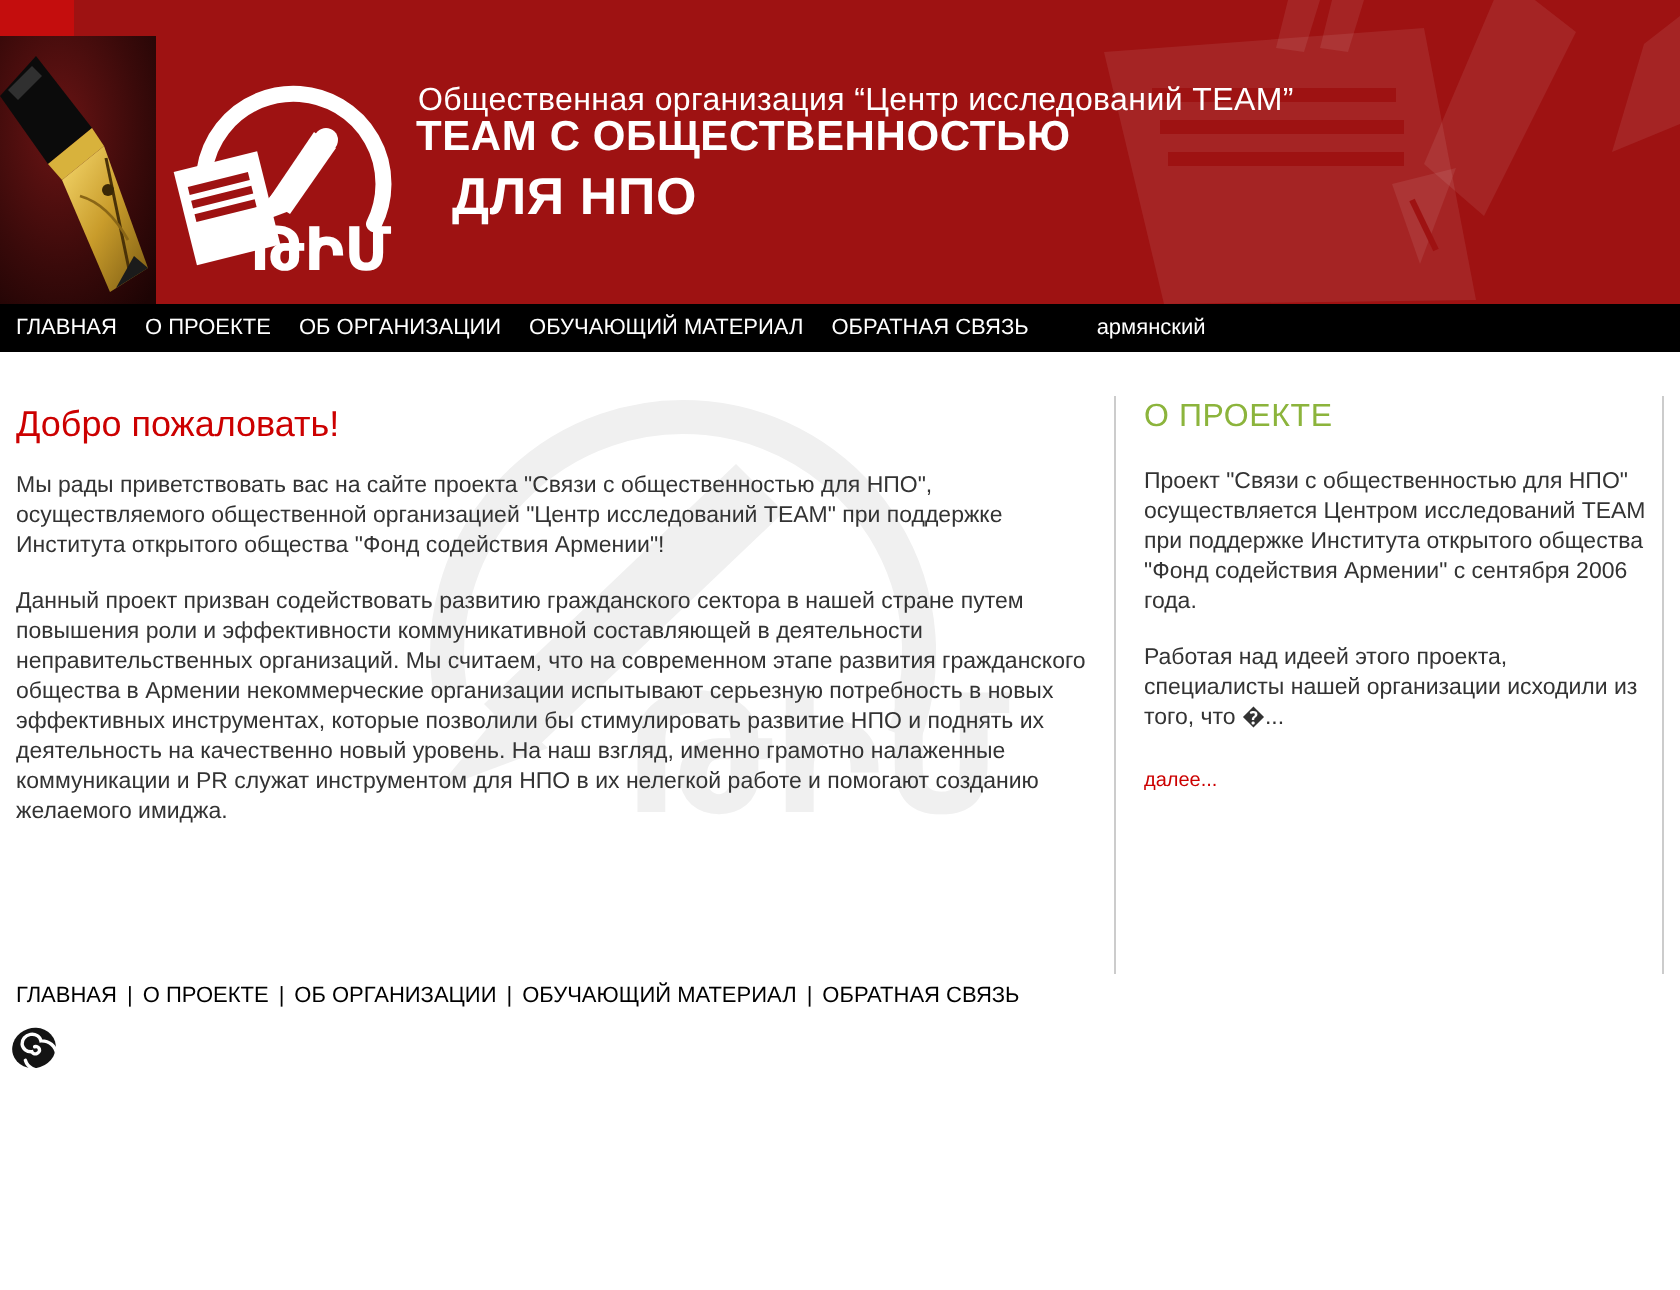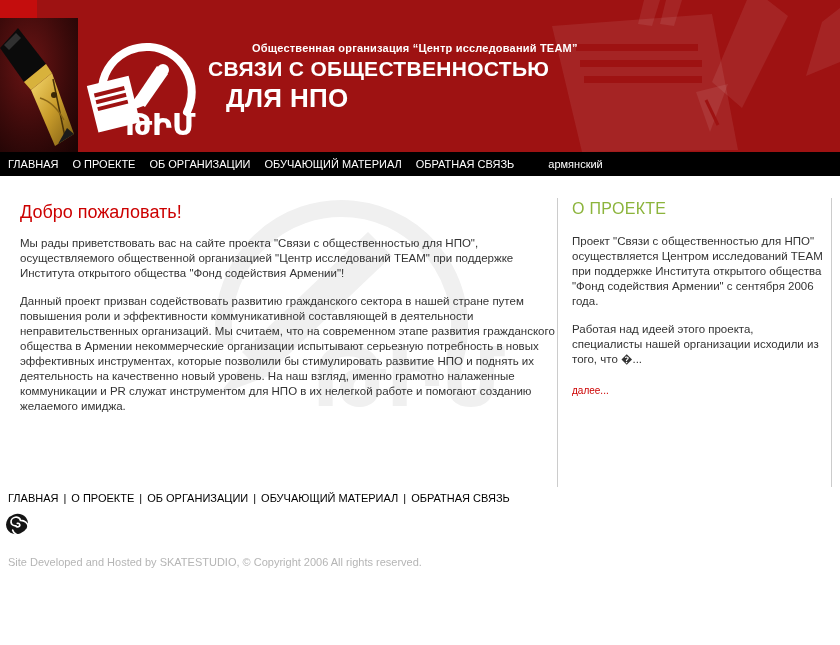--- a/index.html
+++ b/index.html
@@ -16,22 +16,22 @@
   }
   .corner-block {
     position:absolute; left:0; top:0; width:37px; height:18px; background:#c40d0d;
   }
   .pen-photo {
     position:absolute; left:0; top:18px; width:78px; height:134px;
   }
   .logo-link { position:absolute; left:84px; top:34px; width:128px; height:112px; cursor:pointer; }
   .header-decor { position:absolute; left:540px; top:0; width:300px; height:152px; }
   .org-line {
-    position:absolute; left:209px; top:42px; color:#fff; font-weight:bold;
-    font-size:11px; letter-spacing:0.2px;margin-left:43px;
+    position:absolute; left:209px; top:42px; color:#fff; font-weight:normal;
+    font-size:16px; letter-spacing:0.2px;
   }
   .site-title1 {
     position:absolute; left:208px; top:57px; color:#fff; font-weight:bold;
     font-size:21px; letter-spacing:0.3px;
   }
   .site-title2 {
     position:absolute; left:208px; top:83px; color:#fff; font-weight:bold;
     font-size:26px; letter-spacing:0.3px;margin-left:18px;
   }
 
@@ -42,21 +42,21 @@
   }
   .nav-item {
     color:#fff; padding:0 7px; line-height:24px; cursor:pointer; white-space:nowrap;
     text-decoration:none;
   }
   .nav-item:first-child { padding-left:8px; }
   .nav-lang { margin-left:20px; }
 
   
   .content-watermark { position:absolute; left:200px; top:190px; z-index:0; }
-  .main-col { position:absolute; left:20px; top:202px; width:545px; z-index:1; }
+  .main-col { position:absolute; left:8px; top:202px; width:545px; z-index:1; }
   .main-col h1 { font-size:18px; font-weight:normal; color:#cc0000; margin:0 0 13px 0; }
   .main-col p { font-size:11.5px; line-height:15px; color:#333; margin:0 0 13px 0; }
 
   .divider-left  { position:absolute; left:557px; top:198px; width:1px; height:289px; background:#ccc; z-index:2; }
   .divider-right { position:absolute; left:831px; top:198px; width:1px; height:289px; background:#ccc; z-index:2; }
 
   .sidebar { position:absolute; left:572px; top:200px; width:252px; z-index:1; }
   .sidebar h2 { font-size:16px; font-weight:normal; color:#8cb43c; margin:0 0 16px 0; letter-spacing:0.3px; }
   .sidebar p { font-size:11.5px; line-height:15px; color:#333; margin:0 0 13px 0; }
   .more-link { display:inline-block; margin-top:2px; font-size:10px; color:#cc0000; cursor:pointer; text-decoration:none; }
@@ -134,21 +134,21 @@
         <g fill="#9e1212">
           <rect x="36" y="44" width="122" height="7"></rect>
           <rect x="40" y="60" width="122" height="7"></rect>
           <rect x="44" y="76" width="118" height="7"></rect>
           <line x1="166" y1="100" x2="178" y2="125" stroke="#9e1212" stroke-width="3"></line>
         </g>
       </svg>
     </div>
 
     <div class="org-line">Общественная организация “Центр исследований ТЕАМ”</div>
-    <div class="site-title1">СВЯЗИ С ОБЩЕСТВЕННОСТЬЮ</div>
+    <div class="site-title1">ТЕАМ С ОБЩЕСТВЕННОСТЬЮ</div>
     <div class="site-title2">ДЛЯ НПО</div>
   </div>
 
   <div class="nav">
     <a class="nav-item">ГЛАВНАЯ</a>
     <a class="nav-item">О ПРОЕКТЕ</a>
     <a class="nav-item">ОБ ОРГАНИЗАЦИИ</a>
     <a class="nav-item">ОБУЧАЮЩИЙ МАТЕРИАЛ</a>
     <a class="nav-item">ОБРАТНАЯ СВЯЗЬ</a>
     <a class="nav-item nav-lang">армянский</a>
@@ -185,15 +185,14 @@
 
   <div class="osi-icon">
     <svg width="26" height="26" viewBox="0 0 26 26">
       <g transform="rotate(-18 13 13)">
         <ellipse cx="13" cy="13" rx="11" ry="10" fill="#141414"></ellipse>
         <path d="M13.5 12.5 a2 1.8 0 1 1 -2.1 1.9 a4.8 4.3 0 1 1 6 -3.7 a8 7.3 0 1 1 -10.4 6.8" fill="none" stroke="#fff" stroke-width="1.7" stroke-linecap="round"></path>
       </g>
     </svg>
   </div>
 
-  <div class="copyright-text">Site Developed and Hosted by SKATESTUDIO, © Copyright 2006 All rights reserved.</div>
 
 </div>
 
 </body></html>

